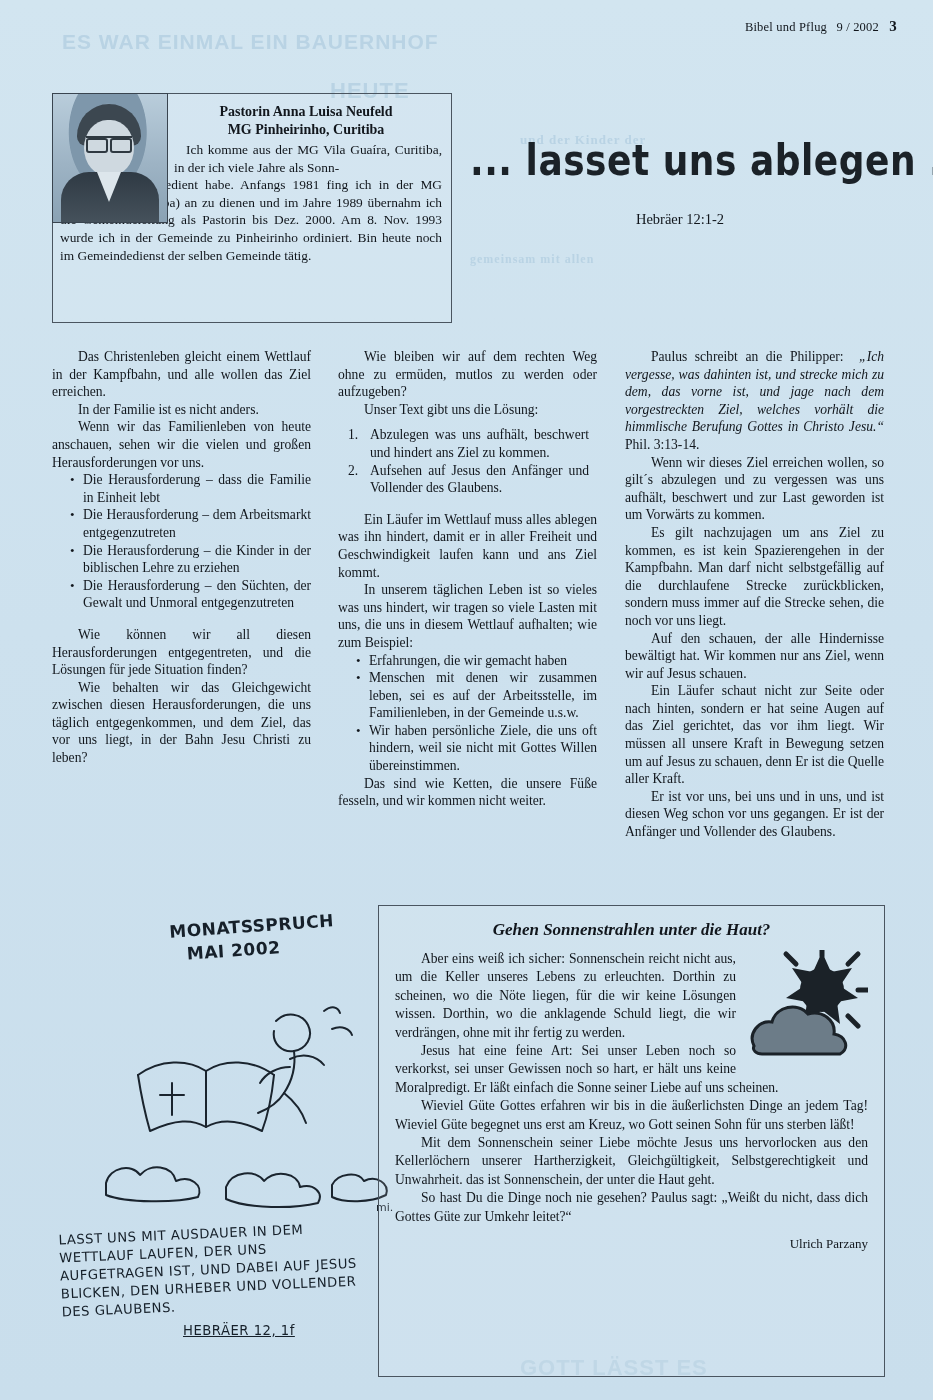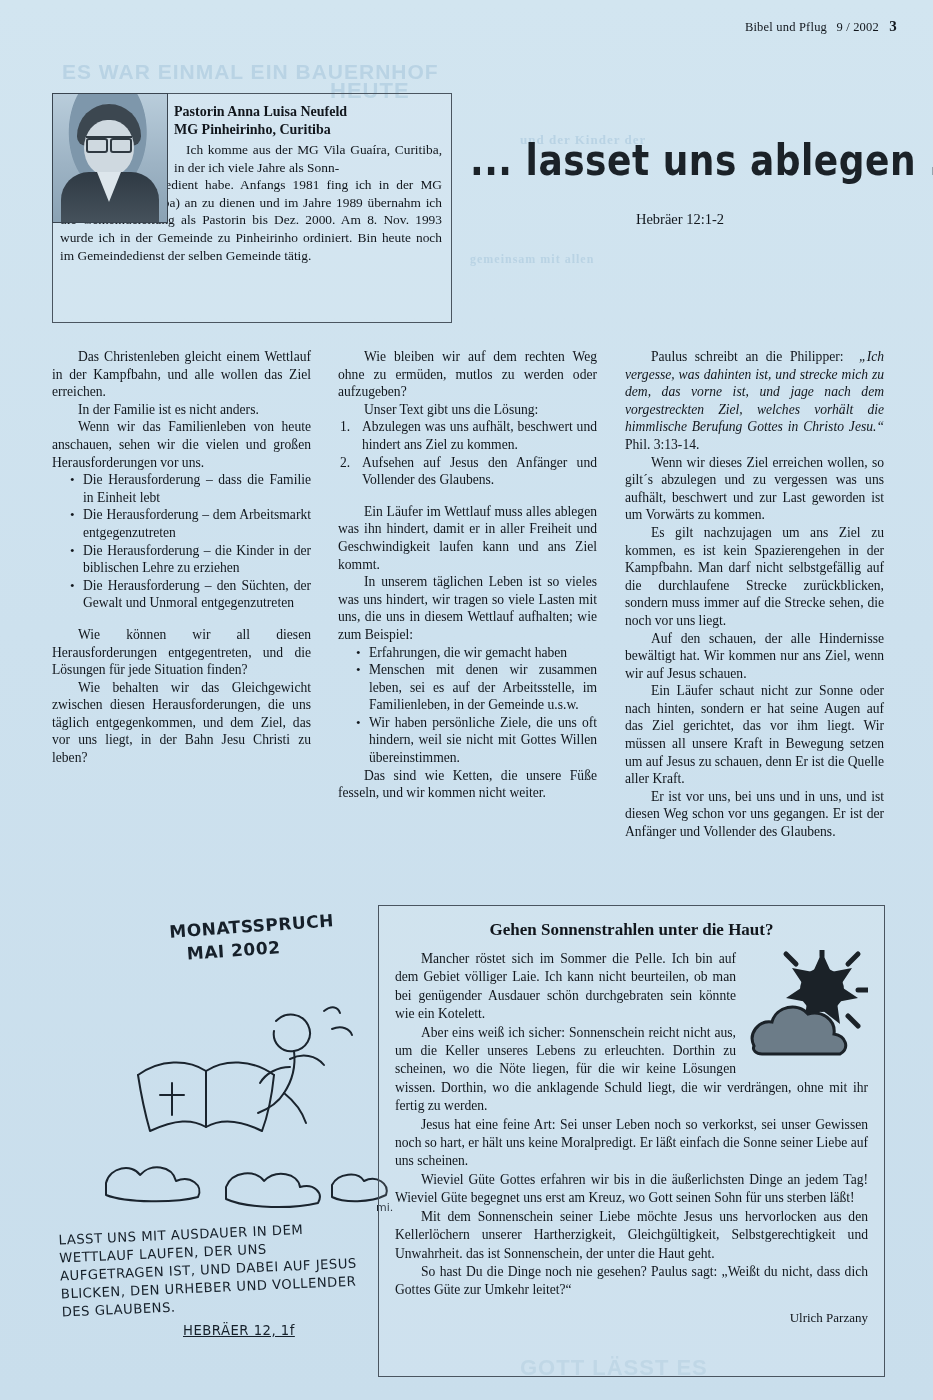--- a/index.html
+++ b/index.html
@@ -20,21 +20,21 @@
     position:absolute;top:18px;right:36px;
     font-size:12.5px;letter-spacing:.2px;
   }
   .header .pageno{font-weight:bold;font-size:15px;margin-left:7px;}
 
   
   .ghost{
     position:absolute;color:#b9d3e4;font-weight:bold;
     letter-spacing:1px;user-select:none;
   }
-  .ghost1{top:60px;left:62px;font-size:21px;font-family:"Liberation Sans",sans-serif;}
+  .ghost1{top:30px;left:62px;font-size:21px;font-family:"Liberation Sans",sans-serif;}
   .ghost2{top:78px;left:330px;font-size:22px;font-family:"Liberation Sans",sans-serif;}
   .ghost3{top:132px;left:520px;font-size:13px;}
   .ghost4{top:252px;left:470px;font-size:12px;}
   .ghost5{top:1355px;left:520px;font-size:22px;font-family:"Liberation Sans",sans-serif;}
 
   
   .introbox{
     position:absolute;left:52px;top:93px;width:398px;height:228px;
     border:1px solid #4a5560;background:rgba(255,255,255,0.07);
   }
@@ -69,21 +69,21 @@
   }
   .photo .collar{
     position:absolute;left:44px;top:78px;width:24px;height:30px;background:#dde6ec;
     clip-path:polygon(50% 100%,0 0,100% 0);
   }
   .intro-text{
     position:absolute;left:52px;top:93px;width:398px;height:228px;
     padding:0;font-size:13.4px;line-height:17.6px;text-align:justify;
   }
   .intro-title{
-    margin:10px 0 0 122px;width:264px;font-weight:bold;font-size:14px;line-height:18px;
+    margin:10px 0 0 122px;width:264px;text-align:center;font-weight:bold;font-size:14px;line-height:18px;
   }
   .intro-p1{margin:2px 0 0 122px;width:268px;text-align:justify;text-indent:12px;}
   .intro-p2{margin:0 8px 0 8px;text-align:justify;}
 
   
   .masthead{
     position:absolute;left:470px;top:140px;width:420px;text-align:center;
   }
   .masthead .quote{
     font-family:"DejaVu Sans",sans-serif;
@@ -107,21 +107,21 @@
   }
   .col1{left:0;}
   .col2{left:286px;}
   .col3{left:573px;}
   .col p{margin:0;text-indent:26px;}
   .col ul{margin:0;padding:0 0 0 18px;list-style:none;}
   .col ul li{position:relative;padding-left:13px;margin:0;}
   .col ul li:before{
     content:"\2022";position:absolute;left:0;top:0;font-size:13px;
   }
-  .col ol{margin:0;padding:0 0 0 2px;list-style:none;counter-reset:n;}
+  .col ol{margin:8px;padding:0 0 0 2px;list-style:none;counter-reset:n;}
   .col ol li{position:relative;padding-left:22px;counter-increment:n;}
   .col ol li:before{content:counter(n) ".";position:absolute;left:0;top:0;}
   .ital{font-style:italic;margin-left:8px;}
 
   
   .drawing{
     position:absolute;left:140px;top:915px;width:220px;height:460px;
   }
   .hand{
     font-family:"DejaVu Sans",sans-serif;
@@ -138,21 +138,21 @@
   }
   .hand-ref{position:absolute;left:43px;top:408px;font-size:13.2px;text-decoration:underline;}
   .sketch{position:absolute;left:-60px;top:40px;}
 
   
   .article{
     position:absolute;left:378px;top:905px;width:505px;height:470px;
     border:1px solid #4a5560;background:rgba(255,255,255,0.10);
   }
   .article h2{
-    margin:14px 0 10px 0;text-align:center;font-weight:bold;font-size:17px;
+    margin:14px 0 10px 0;text-align:center;font-style:italic;font-weight:bold;font-size:17px;
   }
   .article .txt{
     margin:0 16px;font-size:13.6px;line-height:18.4px;text-align:justify;
   }
   .article .txt p{margin:0;text-indent:26px;}
   .article .author{
     margin:10px 16px 0 0;text-align:right;font-size:13px;
   }
   .float-wrap{position:relative;}
   .shape-float{float:right;width:132px;height:112px;shape-outside:margin-box;}
@@ -227,21 +227,21 @@
         <li>Wir haben persönliche Ziele, die uns oft hindern, weil sie nicht mit Gottes Willen übereinstimmen.</li>
       </ul>
       <p>Das sind wie Ketten, die unsere Füße fesseln, und wir kommen nicht weiter.</p>
     </div>
 
     <div class="col col3">
       <p><span>Paulus schreibt an die Philipper: </span><span class="ital">„Ich vergesse, was dahinten ist, und strecke mich zu dem, das vorne ist, und jage nach dem vorgestreckten Ziel, welches vorhält die himmlische Berufung Gottes in Christo Jesu.“</span><span> Phil. 3:13-14.</span></p>
       <p>Wenn wir dieses Ziel erreichen wollen, so gilt´s abzulegen und zu vergessen was uns aufhält, beschwert und zur Last geworden ist um Vorwärts zu kommen.</p>
       <p>Es gilt nachzujagen um ans Ziel zu kommen, es ist kein Spazierengehen in der Kampfbahn. Man darf nicht selbstgefällig auf die durchlaufene Strecke zurückblicken, sondern muss immer auf die Strecke sehen, die noch vor uns liegt.</p>
       <p>Auf den schauen, der alle Hindernisse bewältigt hat. Wir kommen nur ans Ziel, wenn wir auf Jesus schauen.</p>
-      <p>Ein Läufer schaut nicht zur Sonne oder nach hinten, sondern er hat seine Augen auf das Ziel gerichtet, das vor ihm liegt. Wir müssen all unsere Kraft in Bewegung setzen um auf Jesus zu schauen, denn Er ist die Quelle aller Kraft.</p>
+      <p>Ein Läufer schaut nicht zur Seite oder nach hinten, sondern er hat seine Augen auf das Ziel gerichtet, das vor ihm liegt. Wir müssen all unsere Kraft in Bewegung setzen um auf Jesus zu schauen, denn Er ist die Quelle aller Kraft.</p>
       <p>Er ist vor uns, bei uns und in uns, und ist diesen Weg schon vor uns gegangen. Er ist der Anfänger und Vollender des Glaubens.</p>
     </div>
   </div>
 
   <div class="drawing">
     <div class="hand hand-title">
       <div>MONATSSPRUCH</div>
       <div style="margin-left:16px;">MAI 2002</div>
     </div>
 
@@ -285,21 +285,20 @@
             <path d="M86 6 L86 -2"></path>
             <path d="M112 14 L122 4"></path>
             <path d="M122 40 L132 40"></path>
             <path d="M112 66 L122 76"></path>
             <path d="M60 14 L50 4"></path>
           </g>
           <path d="M86 2 L95 22 L116 18 L104 36 L122 48 L101 52 L104 74 L86 60 L68 74 L71 52 L50 48 L68 36 L56 18 L77 22 Z" fill="#1b2228"></path>
           <path d="M18 96 C12 84, 22 70, 36 72 C40 56, 62 52, 72 64 C86 60, 100 70, 98 84 C110 86, 114 98, 104 104 L26 104 C20 104, 16 100, 18 96 Z" fill="#6c7c88" stroke="#1b2228" stroke-width="3"></path>
         </g>
       </svg>
-      <p>Mancher röstet sich im Sommer die Pelle. Ich bin auf dem Gebiet völliger Laie. Ich kann nicht beurteilen, ob man bei genügender Ausdauer schön durchgebraten sein könnte wie ein Kotelett.</p>
       <p>Aber eins weiß ich sicher: Sonnenschein reicht nicht aus, um die Keller unseres Lebens zu erleuchten. Dorthin zu scheinen, wo die Nöte liegen, für die wir keine Lösungen wissen. Dorthin, wo die anklagende Schuld liegt, die wir verdrängen, ohne mit ihr fertig zu werden.</p>
       <p>Jesus hat eine feine Art: Sei unser Leben noch so verkorkst, sei unser Gewissen noch so hart, er hält uns keine Moralpredigt. Er läßt einfach die Sonne seiner Liebe auf uns scheinen.</p>
       <p>Wieviel Güte Gottes erfahren wir bis in die äußerlichsten Dinge an jedem Tag! Wieviel Güte begegnet uns erst am Kreuz, wo Gott seinen Sohn für uns sterben läßt!</p>
       <p>Mit dem Sonnenschein seiner Liebe möchte Jesus uns hervorlocken aus den Kellerlöchern unserer Hartherzigkeit, Gleichgültigkeit, Selbstgerechtigkeit und Unwahrheit. das ist Sonnenschein, der unter die Haut geht.</p>
       <p>So hast Du die Dinge noch nie gesehen? Paulus sagt: „Weißt du nicht, dass dich Gottes Güte zur Umkehr leitet?“</p>
     </div>
     <div class="author">Ulrich Parzany</div>
   </div>
 
 </div>

